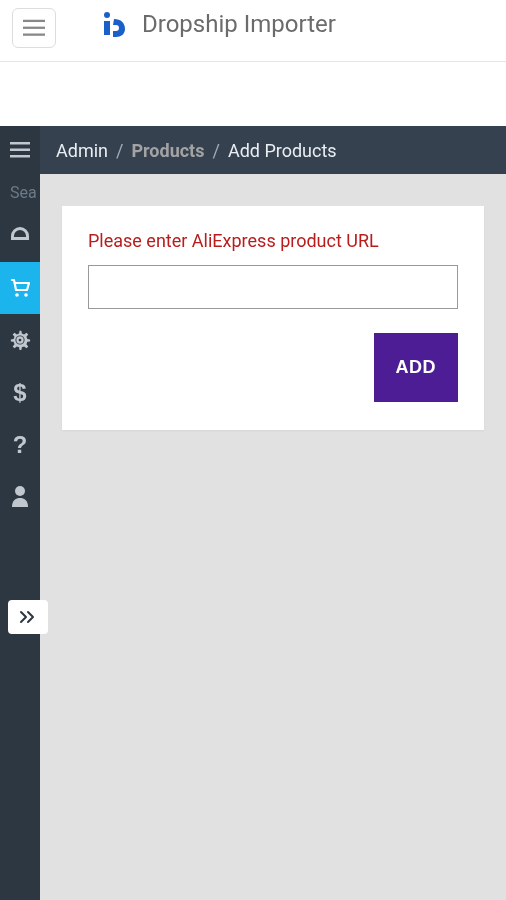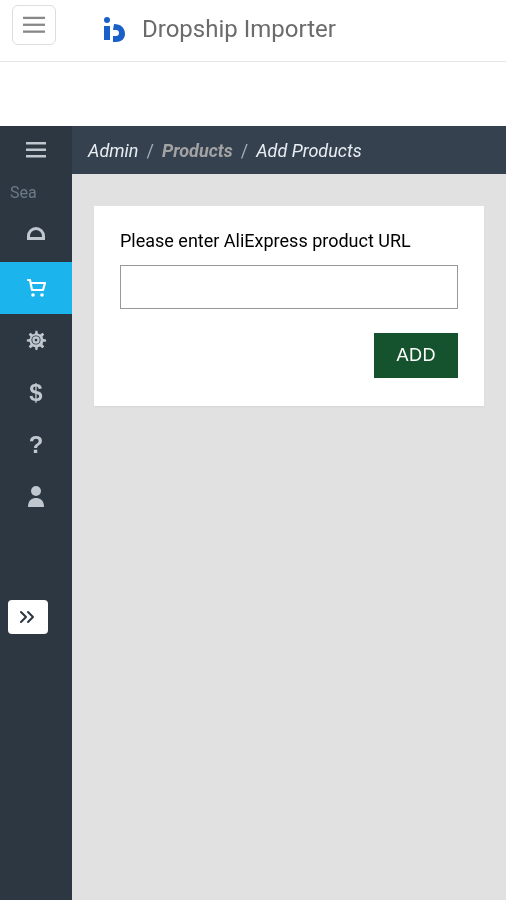--- a/index.html
+++ b/index.html
@@ -10,22 +10,22 @@
     body {
       font-family: -apple-system, BlinkMacSystemFont, "Segoe UI", Roboto, Arial, sans-serif;
       background: #fff;
       width: 506px;
       height: 900px;
       overflow: hidden;
     }
     .top-header {
       height: 62px;
       display: flex;
-      align-items: flex-end;
-      padding: 16px 12px;
+      align-items: flex-start;
+      padding: 8px 12px;
       background: #fff;
       border-bottom: 1px solid #e6e6e6;
     }
     .hamburger-btn {
       width: 44px;
       height: 40px;
       border: 1px solid #ddd;
       border-radius: 6px;
       background: #fff;
       display: flex;
@@ -57,21 +57,21 @@
     }
     .below-header-gap {
       height: 64px;
       background: #fff;
     }
     .main-container {
       display: flex;
       height: calc(900px - 62px - 64px);
     }
     .sidebar {
-      width: 72px;
+      width: 40px;
       background: #2c3742;
       display: flex;
       flex-direction: column;
       position: relative;
     }
     .sidebar-top-toggle {
       height: 48px;
       display: flex;
       align-items: center;
       justify-content: center;
@@ -123,62 +123,61 @@
       background: #364150;
       height: 48px;
       display: flex;
       align-items: center;
       padding: 0 16px;
       color: #fff;
       font-size: 18px;
     }
     .breadcrumb-item {
       color: #e9eef3;
-      font-style: italic;
     }
     .breadcrumb-item.bold {
       font-weight: 700;
       color: #a3a3a3;
     }
     .breadcrumb-sep {
       margin: 0 8px;
       color: #a2aab2;
     }
     .content-body {
       padding: 32px 22px;
       flex: 1;
     }
     .card {
       background: #fff;
       padding: 24px 26px 28px;
       box-shadow: 0 1px 2px rgba(0,0,0,0.05);
     }
     .card-label {
       font-size: 18px;
-      color: #000000;
+      color: #b91c1c;
       margin-bottom: 14px;
       font-weight: 400;
     }
     .url-input {
       width: 100%;
       height: 44px;
       border: 1px solid #999;
       background: #fff;
       padding: 0 10px;
       font-size: 16px;
       margin-bottom: 24px;
     }
     .add-btn {
       float: right;
-      background: #14532d;
+      background: #4c1d95;
       color: #fff;
       border: none;
-      padding: 12px 22px;
+      padding: 24px 22px;
       font-size: 18px;
-      font-weight: 400;
+      font-weight: 700;
       cursor: pointer;
       letter-spacing: 0.5px;
     }
     .clearfix::after {
       content: "";
       display: table;
       clear: both;
     }
   </style>
 </head>

